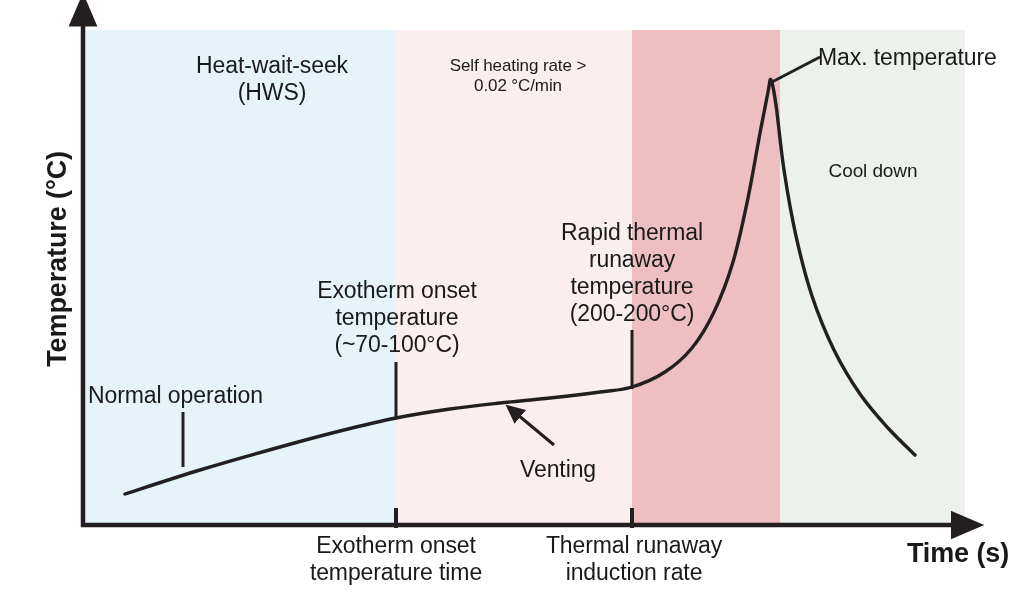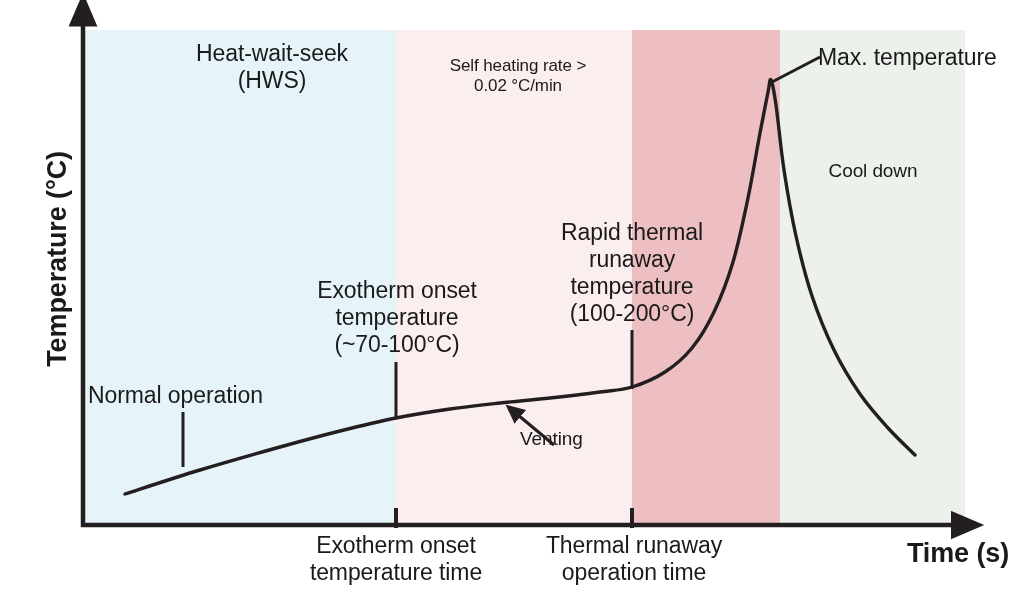--- a/index.html
+++ b/index.html
@@ -30,30 +30,30 @@
     position: absolute;
     font-family: "Liberation Sans", sans-serif;
     color: #1a1a1a;
     line-height: 1.18;
     white-space: pre;
     text-align: center;
     letter-spacing: -0.1px;
   }
 
   
-  #label-hws        { left: 152px; top: 40px;  width: 240px; font-size: 23px; }
+  #label-hws        { left: 152px; top: 52px;  width: 240px; font-size: 23px; }
   #label-shr        { left: 404px; top: 56px;  width: 228px; font-size: 17px; }
   #label-cooldown   { left: 782px; top: 160px; width: 182px; font-size: 19px; }
 
   
   #label-maxtemp    { left: 818px; top: 44px;  width: 200px; font-size: 23px; text-align: left; }
   #label-normalop   { left: 88px;  top: 382px; width: 196px; font-size: 23px; text-align: left; }
   #label-exotherm   { left: 290px; top: 277px; width: 214px; font-size: 23px; }
   #label-rapid      { left: 528px; top: 219px; width: 208px; font-size: 23px; }
-  #label-venting    { left: 520px; top: 428px; width: 120px; font-size: 19px; text-align: left; }
+  #label-venting    { left: 520px; top: 456px; width: 120px; font-size: 23px; text-align: left; }
 
   
   #label-ytitle {
     left: -72px;
     top: 243px;
     width: 260px;
     font-size: 27px;
     font-weight: bold;
     transform: rotate(-90deg);
     transform-origin: center center;
@@ -118,21 +118,21 @@
   <div class="lbl" id="label-cooldown">Cool down</div>
 
   <div class="lbl" id="label-normalop">Normal operation</div>
   <div class="lbl" id="label-maxtemp">Max. temperature</div>
   <div class="lbl" id="label-exotherm">Exotherm onset
 temperature
 (~70-100°C)</div>
   <div class="lbl" id="label-rapid">Rapid thermal
 runaway
 temperature
-(100-200°C)</div>
+(200-200°C)</div>
   <div class="lbl" id="label-venting">Venting</div>
 
   <div class="lbl" id="label-tick-exotherm">Exotherm onset
 temperature time</div>
   <div class="lbl" id="label-tick-runaway">Thermal runaway
-operation time</div>
+induction rate</div>
 
 </div>
 
 </body></html>

